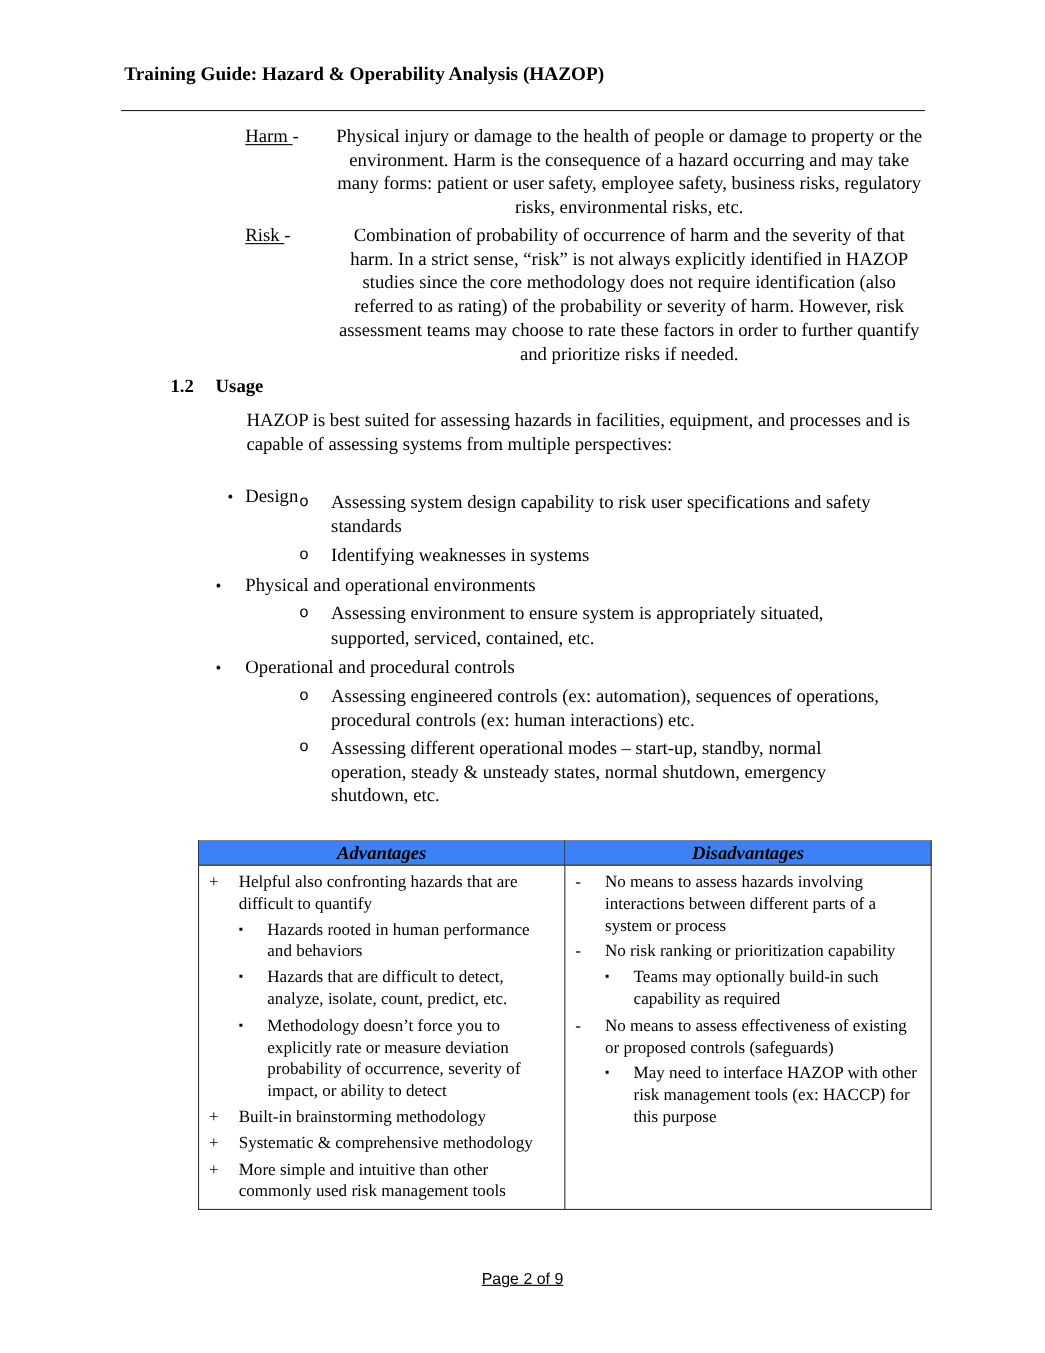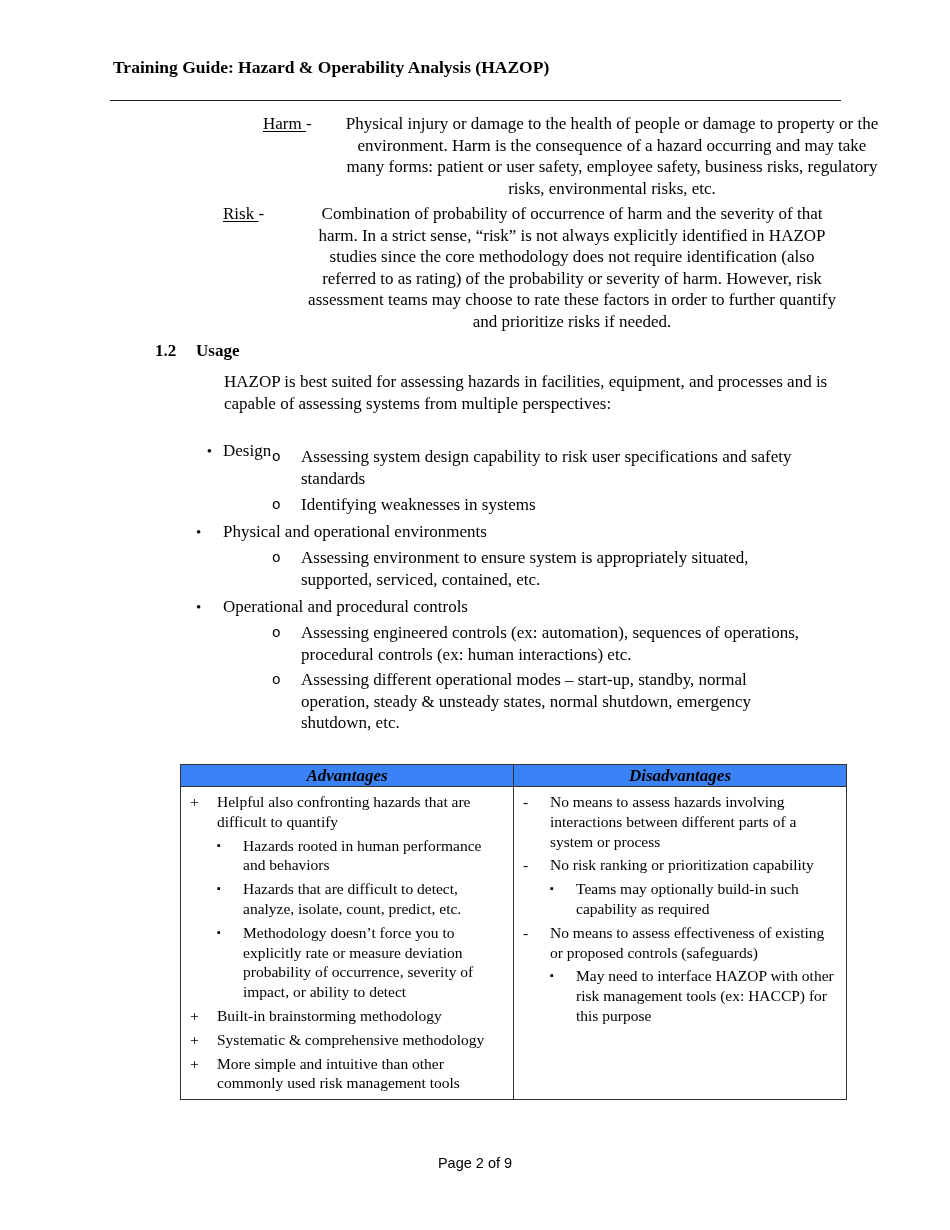--- a/index.html
+++ b/index.html
@@ -58,34 +58,34 @@
   }
   table.adv td {
     border: 1.3px solid #333; vertical-align: top; padding: 5px 6px 2px 6px;
   }
   .item { position: relative; padding-left: 30px; margin-bottom: 4px; }
   .item .sym { position: absolute; left: 3px; top: 0; }
   .subitem { position: relative; padding-left: 56px; margin-bottom: 4px; }
   .subitem .sym { position: absolute; left: 30px; top: 0; font-size: 11px; }
   .footer {
     position: absolute; left: 0; width: 950px; top: 1155px; text-align: center;
-    font-family: "Liberation Sans", "DejaVu Sans", sans-serif; font-size: 14.5px;
+    font-family: "Liberation Sans", "DejaVu Sans", sans-serif; font-size: 14.5px; text-decoration: underline;
   }
 </style>
 </head>
 <body>
 
 <div>
   <div class="header-title">Training Guide:  Hazard &amp; Operability Analysis (HAZOP)</div>
   <div class="header-rule"></div>
 </div>
 
 <div class="content">
 
-  <div class="def" style="top:113px;margin-left:40px;">
+  <div class="def" style="top:113px;">
     <span class="term"><u>Harm </u><span>-</span></span>
     <div class="body">Physical injury or damage to the health of people or damage to property or the environment.  Harm is the consequence of a hazard occurring and may take many forms: patient or user safety, employee safety, business risks, regulatory risks, environmental risks, etc.</div>
   </div>
 
   <div class="def" style="top:203px;">
     <span class="term"><u>Risk </u><span>-</span></span>
     <div class="body">Combination of probability of occurrence of harm and the severity of that harm.  In a strict sense, “risk” is not always explicitly identified in HAZOP studies since the core methodology does not require identification (also referred to as rating) of the probability or severity of harm.  However, risk assessment teams may choose to rate these factors in order to further quantify and prioritize risks if needed.</div>
   </div>
 
   <div class="section-heading">

